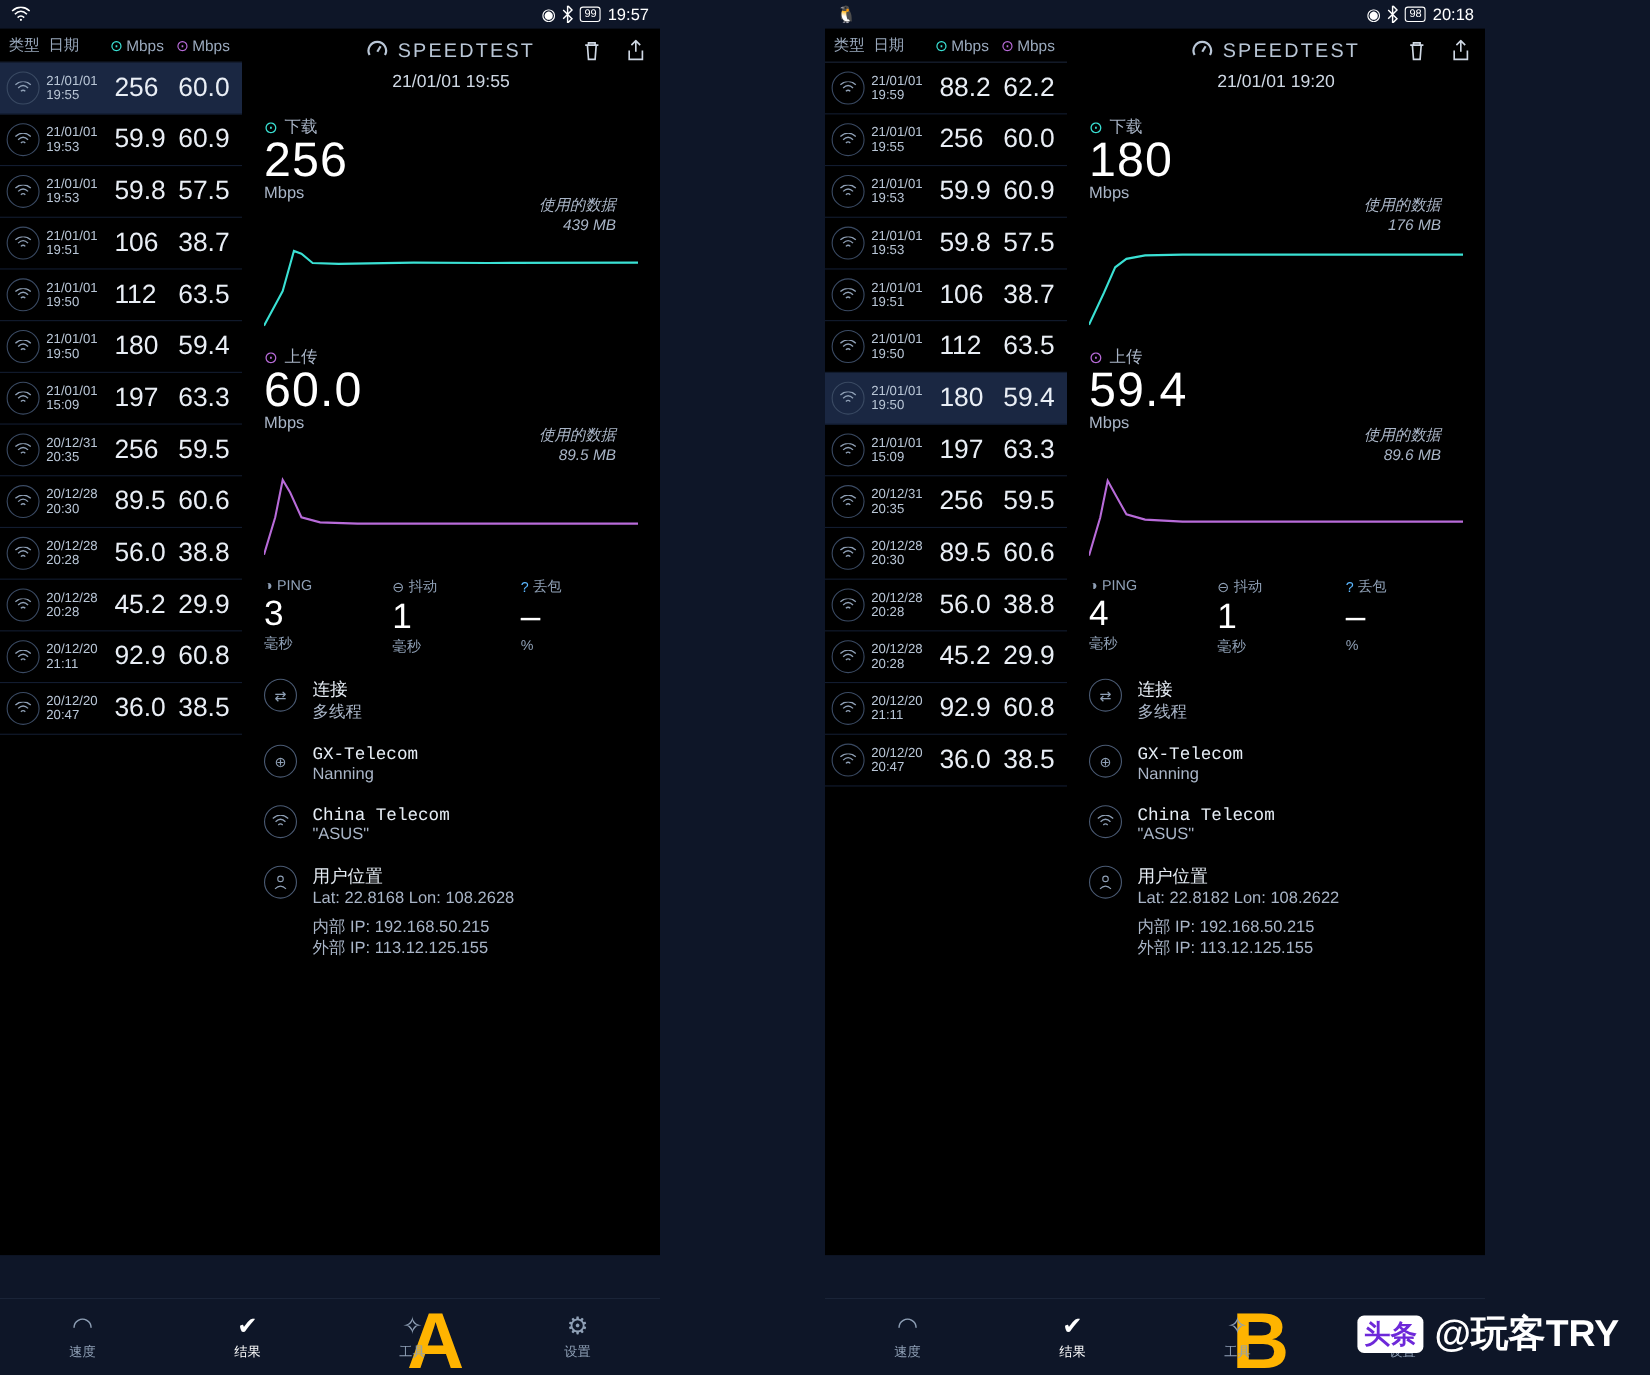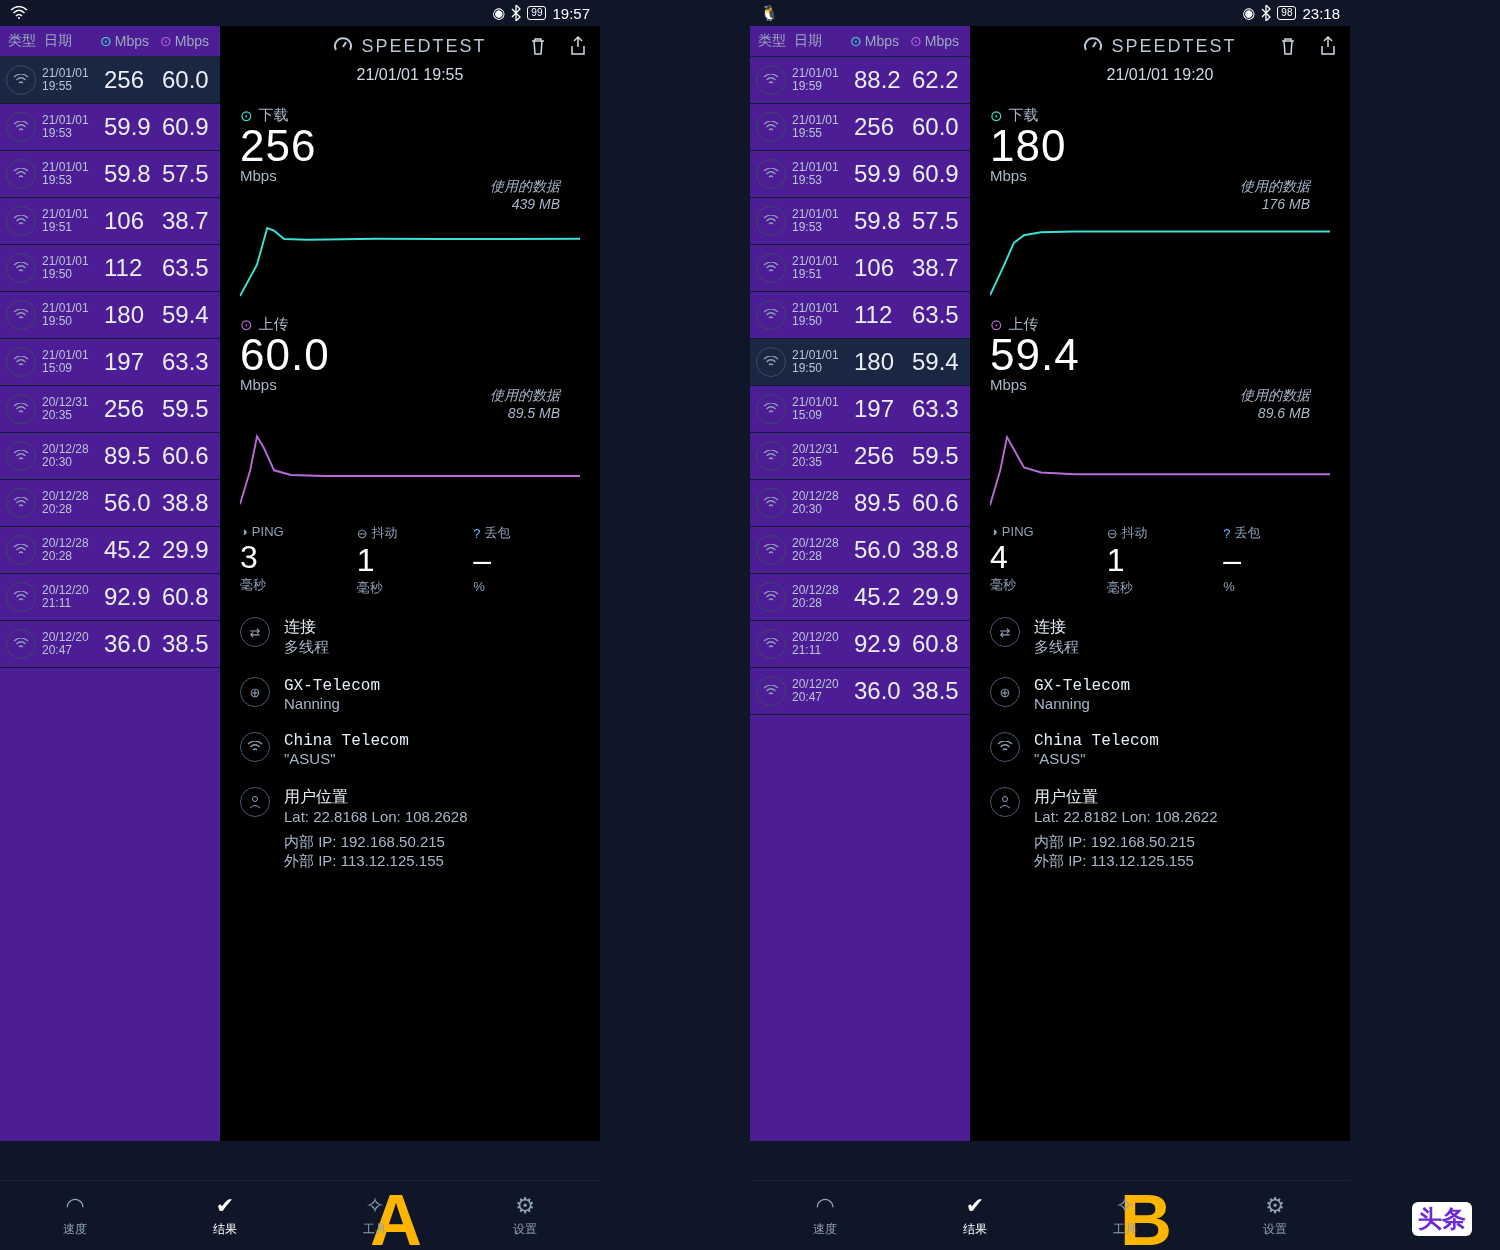--- a/index.html
+++ b/index.html
@@ -5,21 +5,21 @@
 * { margin: 0; padding: 0; box-sizing: border-box; }
 body {
   width: 1500px; height: 1250px;
   background: #0e1628;
   font-family: -apple-system, "Helvetica Neue", Arial, sans-serif;
   color: #fff;
   overflow: hidden;
   display: flex;
 }
 .screen { width: 600px; height: 1115px; background: #000000; display: flex; flex-direction: column; }
-.list-pane { width: 220px; height: 1115px; background: #4c1d95; display: flex; flex-direction: column; }
+.list-pane { width: 220px; height: 1115px; background: #000000; display: flex; flex-direction: column; }
 .statusbar {
   height: 26px; font-size: 15px; color: #fff;
   display: flex; align-items: center; padding: 0 10px;
   justify-content: flex-end; gap: 6px;
 }
 .statusbar .left { margin-right: auto; display: flex; gap: 4px; align-items: center; }
 .battbox {
   border: 1px solid #fff; border-radius: 3px;
   font-size: 10px; padding: 0 3px; line-height: 12px;
 }
@@ -436,21 +436,21 @@
     <span class="left">
       <span class="icon">🐧</span>
     </span>
     <span class="icon">◉</span>
     <span class="icon">
       <svg width="10" height="16" viewBox="0 0 10 16">
           <path d="M5 0 V16 L9 12 L1 4 M5 0 L9 4 L1 12" stroke="#fff" stroke-width="1.3" fill="none"></path>
         </svg>
     </span>
     <span class="battbox">98</span>
-    <span>23:18</span>
+    <span>20:18</span>
   </div>
 
   <div class="content">
     <div class="list-pane">
       <div class="list-head">
         <span class="lh1">类型</span>
         <span class="lh2">日期</span>
         <span class="lh3">
             <span class="circ-arrow-down">⊙</span>
             <span>Mbps</span>
@@ -751,14 +751,15 @@
         <span>工具</span>
     </div>
     <div class="navitem">
       <span class="navicon">⚙</span>
         <span>设置</span>
     </div>
   </div>
 
   <div class="watermark">
     <span class="wm-badge">头条</span>
+    <span>@玩客TRY</span>
   </div>
 </div>
 
 </body></html>

